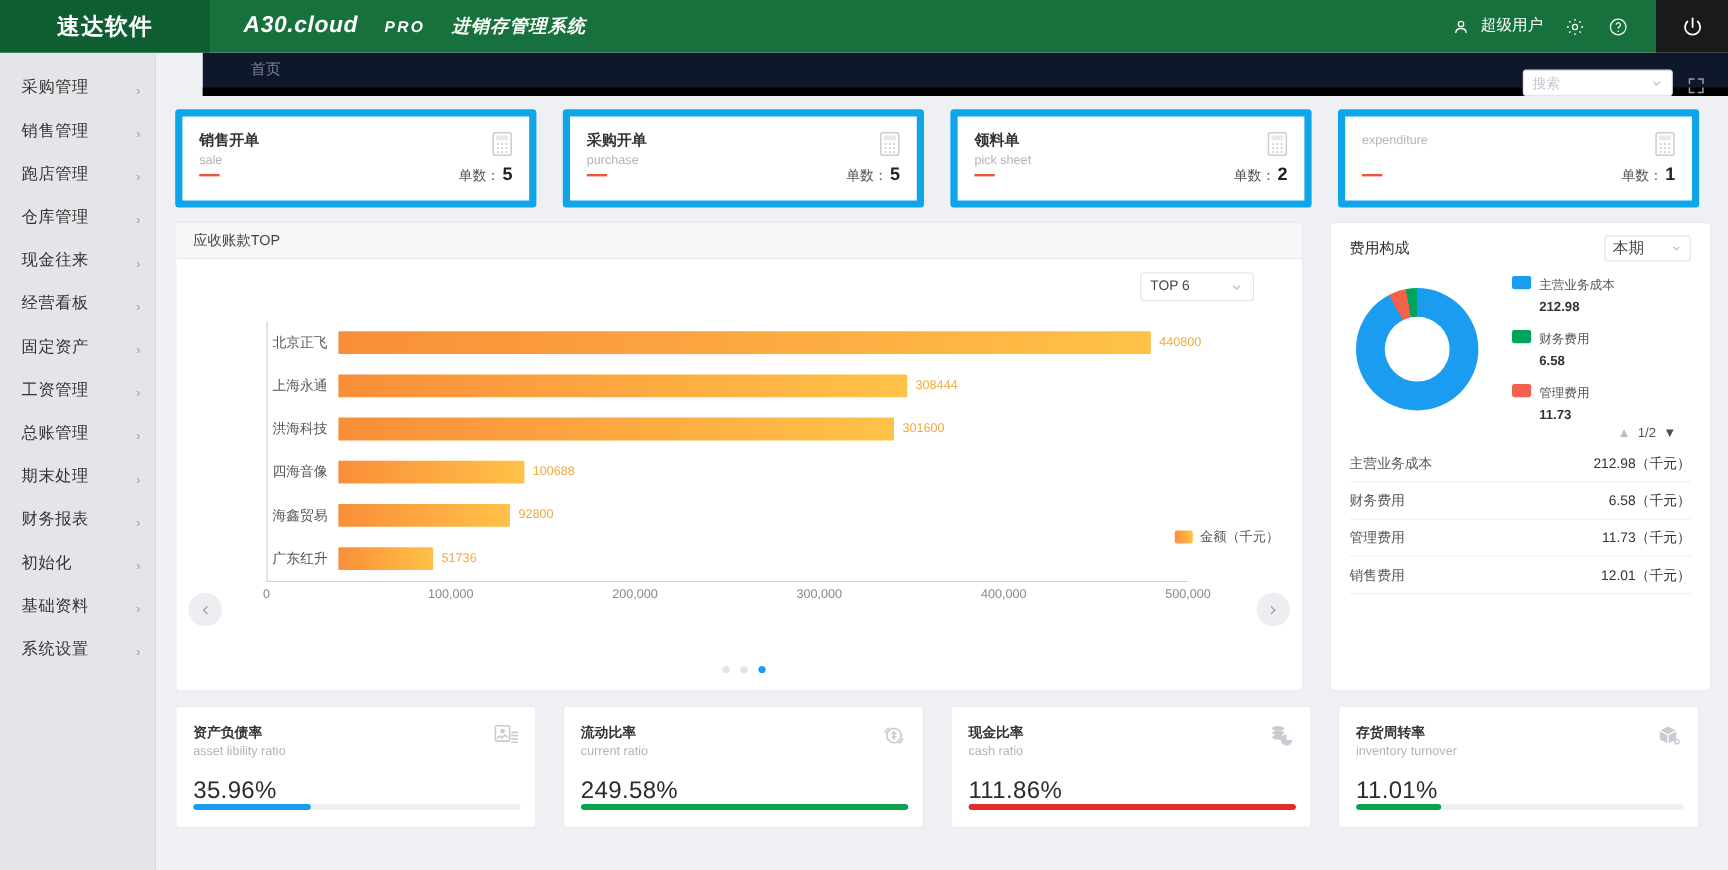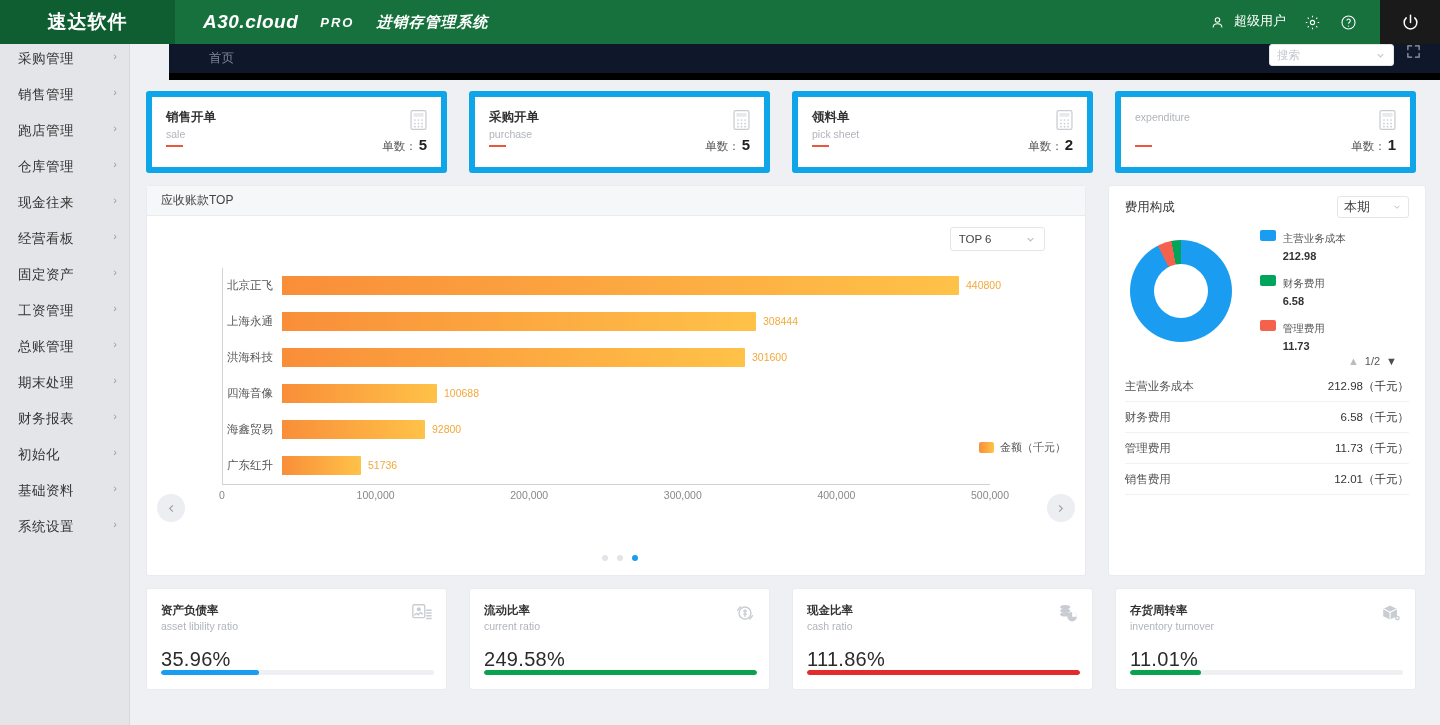--- a/index.html
+++ b/index.html
@@ -66,21 +66,21 @@
 
   
   .sidebar {
     position: absolute; left: 0; top: 44px;
     width: 130px; height: 681px;
     background: #e4e5e8;
     border-right: 1px solid #d8d9dc;
   }
   .side-item {
     height: 32px; margin-top: 4px;
-    display: flex; align-items: flex-start;
+    display: flex; align-items: flex-end;
     padding: 0 12px 0 18px;
     cursor: pointer;
   }
   .side-item:first-child { margin-top: 6px; }
   .side-item .s-lbl {
     font-size: 13.5px; color: #333; flex: 1;
     letter-spacing: .5px;
   }
   .side-item .s-arr { color: #9a9a9a; font-size: 11px; }
 
@@ -96,21 +96,21 @@
     border-bottom: 7px solid #000000;
     position: relative;
     margin-left: 39px;
   }
   .crumb {
     font-size: 12.5px; color: #7b8494;
     margin-left: 40px;
   }
   .topbar-right {
     position: absolute; right: 10px; top: 0;
-    height: 36px; display: flex; align-items: flex-start; gap: 12px;
+    height: 36px; display: flex; align-items: flex-end; gap: 12px;
   }
   .search-select {
     width: 125px; height: 22px;
     border: 1px solid #e2e5ea; border-radius: 3px;
     background: #fff; display: flex; align-items: center;
     padding: 0 7px; cursor: pointer;
   }
   .search-select .ph { font-size: 11.5px; color: #c3c7cf; flex: 1; }
   .fs-icon { width: 16px; height: 16px; cursor: pointer; margin-right: 8px;}
 

